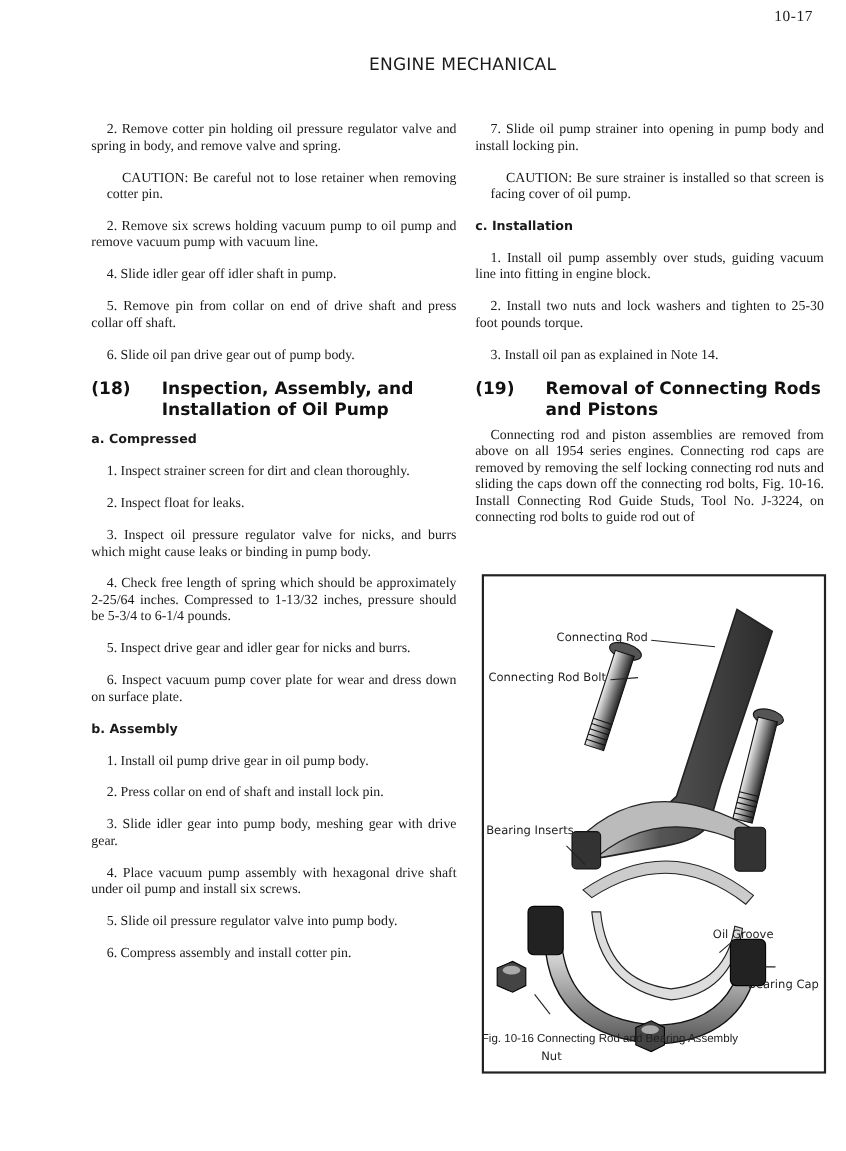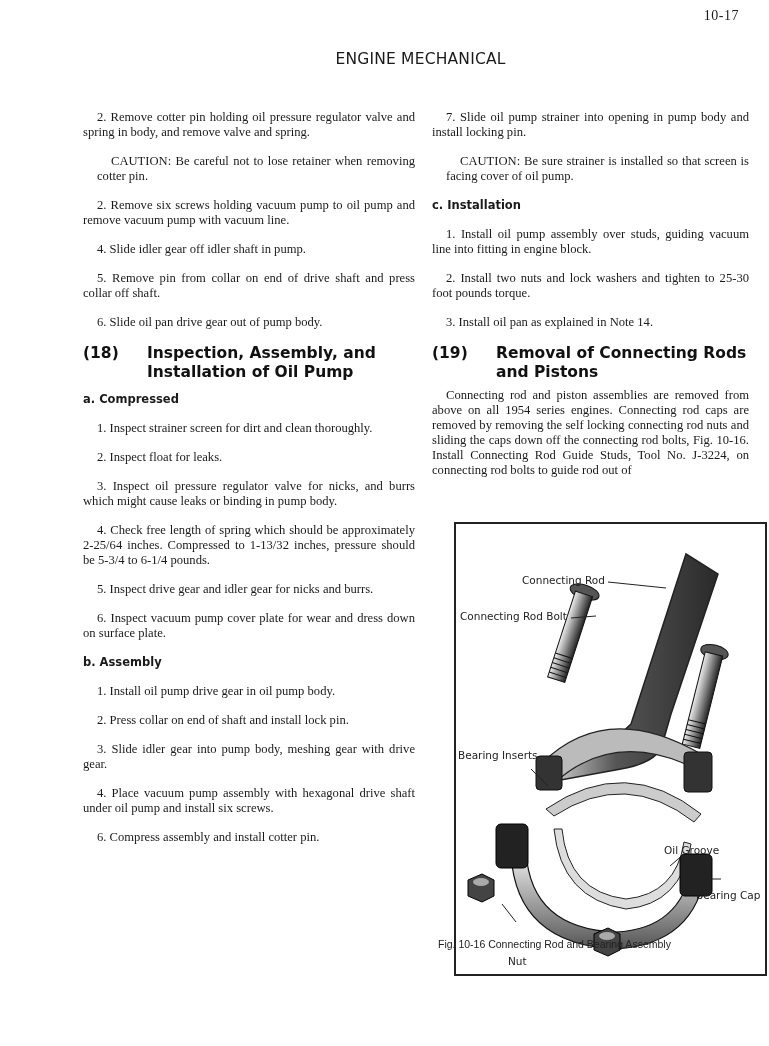--- a/index.html
+++ b/index.html
@@ -13,21 +13,21 @@
   .col-right { left: 432px; width: 317px; }
   p { margin: 0 0 14px 0; text-indent: 14px; }
   p.caution { margin-left: 14px; text-indent: 14px; }
   .sec-head { font-family: "DejaVu Sans", "Liberation Sans", sans-serif; font-weight: bold; font-size: 15.5px;
               line-height: 19px; display: flex; margin: 4px 0 10px 0; color: #111; }
   .sec-head .num { width: 64px; flex: none; }
   .sec-head .ttl { flex: 1; text-align: left; }
   .sub-head { font-family: "DejaVu Sans", "Liberation Sans", sans-serif; font-weight: bold; font-size: 11.5px;
               margin: 0 0 14px 0; text-indent: 0; }
   .figure { position: absolute; left: 438px; top: 522px; width: 313px; height: 454px; border: 2px solid #222;
-            box-sizing: border-box; background: #fff; overflow: hidden; margin-left: 16px; }
+            box-sizing: border-box; background: #fff; overflow: hidden; }
   .figure svg { position: absolute; left: 0; top: 0; }
   .callout { position: absolute; font-family: "DejaVu Sans", "Liberation Sans", sans-serif; font-size: 10.5px; color: #222; white-space: nowrap; }
   .caption { position: absolute; left: 438px; top: 938px; width: 313px; text-align: left;
              font-family: Liberation Sans, sans-serif; font-size: 10.5px; color: #222; }
 </style>
 </head>
 <body>
 
 <div class="page-number">10-17</div>
 <div class="running-head">ENGINE MECHANICAL</div>
@@ -51,20 +51,21 @@
   <p>3. Inspect oil pressure regulator valve for nicks, and burrs which might cause leaks or binding in pump body.</p>
   <p>4. Check free length of spring which should be approximately 2-25/64 inches. Compressed to 1-13/32 inches, pressure should be 5-3/4 to 6-1/4 pounds.</p>
   <p>5. Inspect drive gear and idler gear for nicks and burrs.</p>
   <p>6. Inspect vacuum pump cover plate for wear and dress down on surface plate.</p>
 
   <div class="sub-head">b. Assembly</div>
   <p>1. Install oil pump drive gear in oil pump body.</p>
   <p>2. Press collar on end of shaft and install lock pin.</p>
   <p>3. Slide idler gear into pump body, meshing gear with drive gear.</p>
   <p>4. Place vacuum pump assembly with hexagonal drive shaft under oil pump and install six screws.</p>
+  <p>5. Slide oil pressure regulator valve into pump body.</p>
   <p>6. Compress assembly and install cotter pin.</p>
 </div>
 
 <div class="col col-right">
   <p>7. Slide oil pump strainer into opening in pump body and install locking pin.</p>
   <p class="caution">CAUTION: Be sure strainer is installed so that screen is facing cover of oil pump.</p>
 
   <div class="sub-head">c. Installation</div>
   <p>1. Install oil pump assembly over studs, guiding vacuum line into fitting in engine block.</p>
   <p>2. Install two nuts and lock washers and tighten to 25-30 foot pounds torque.</p>

